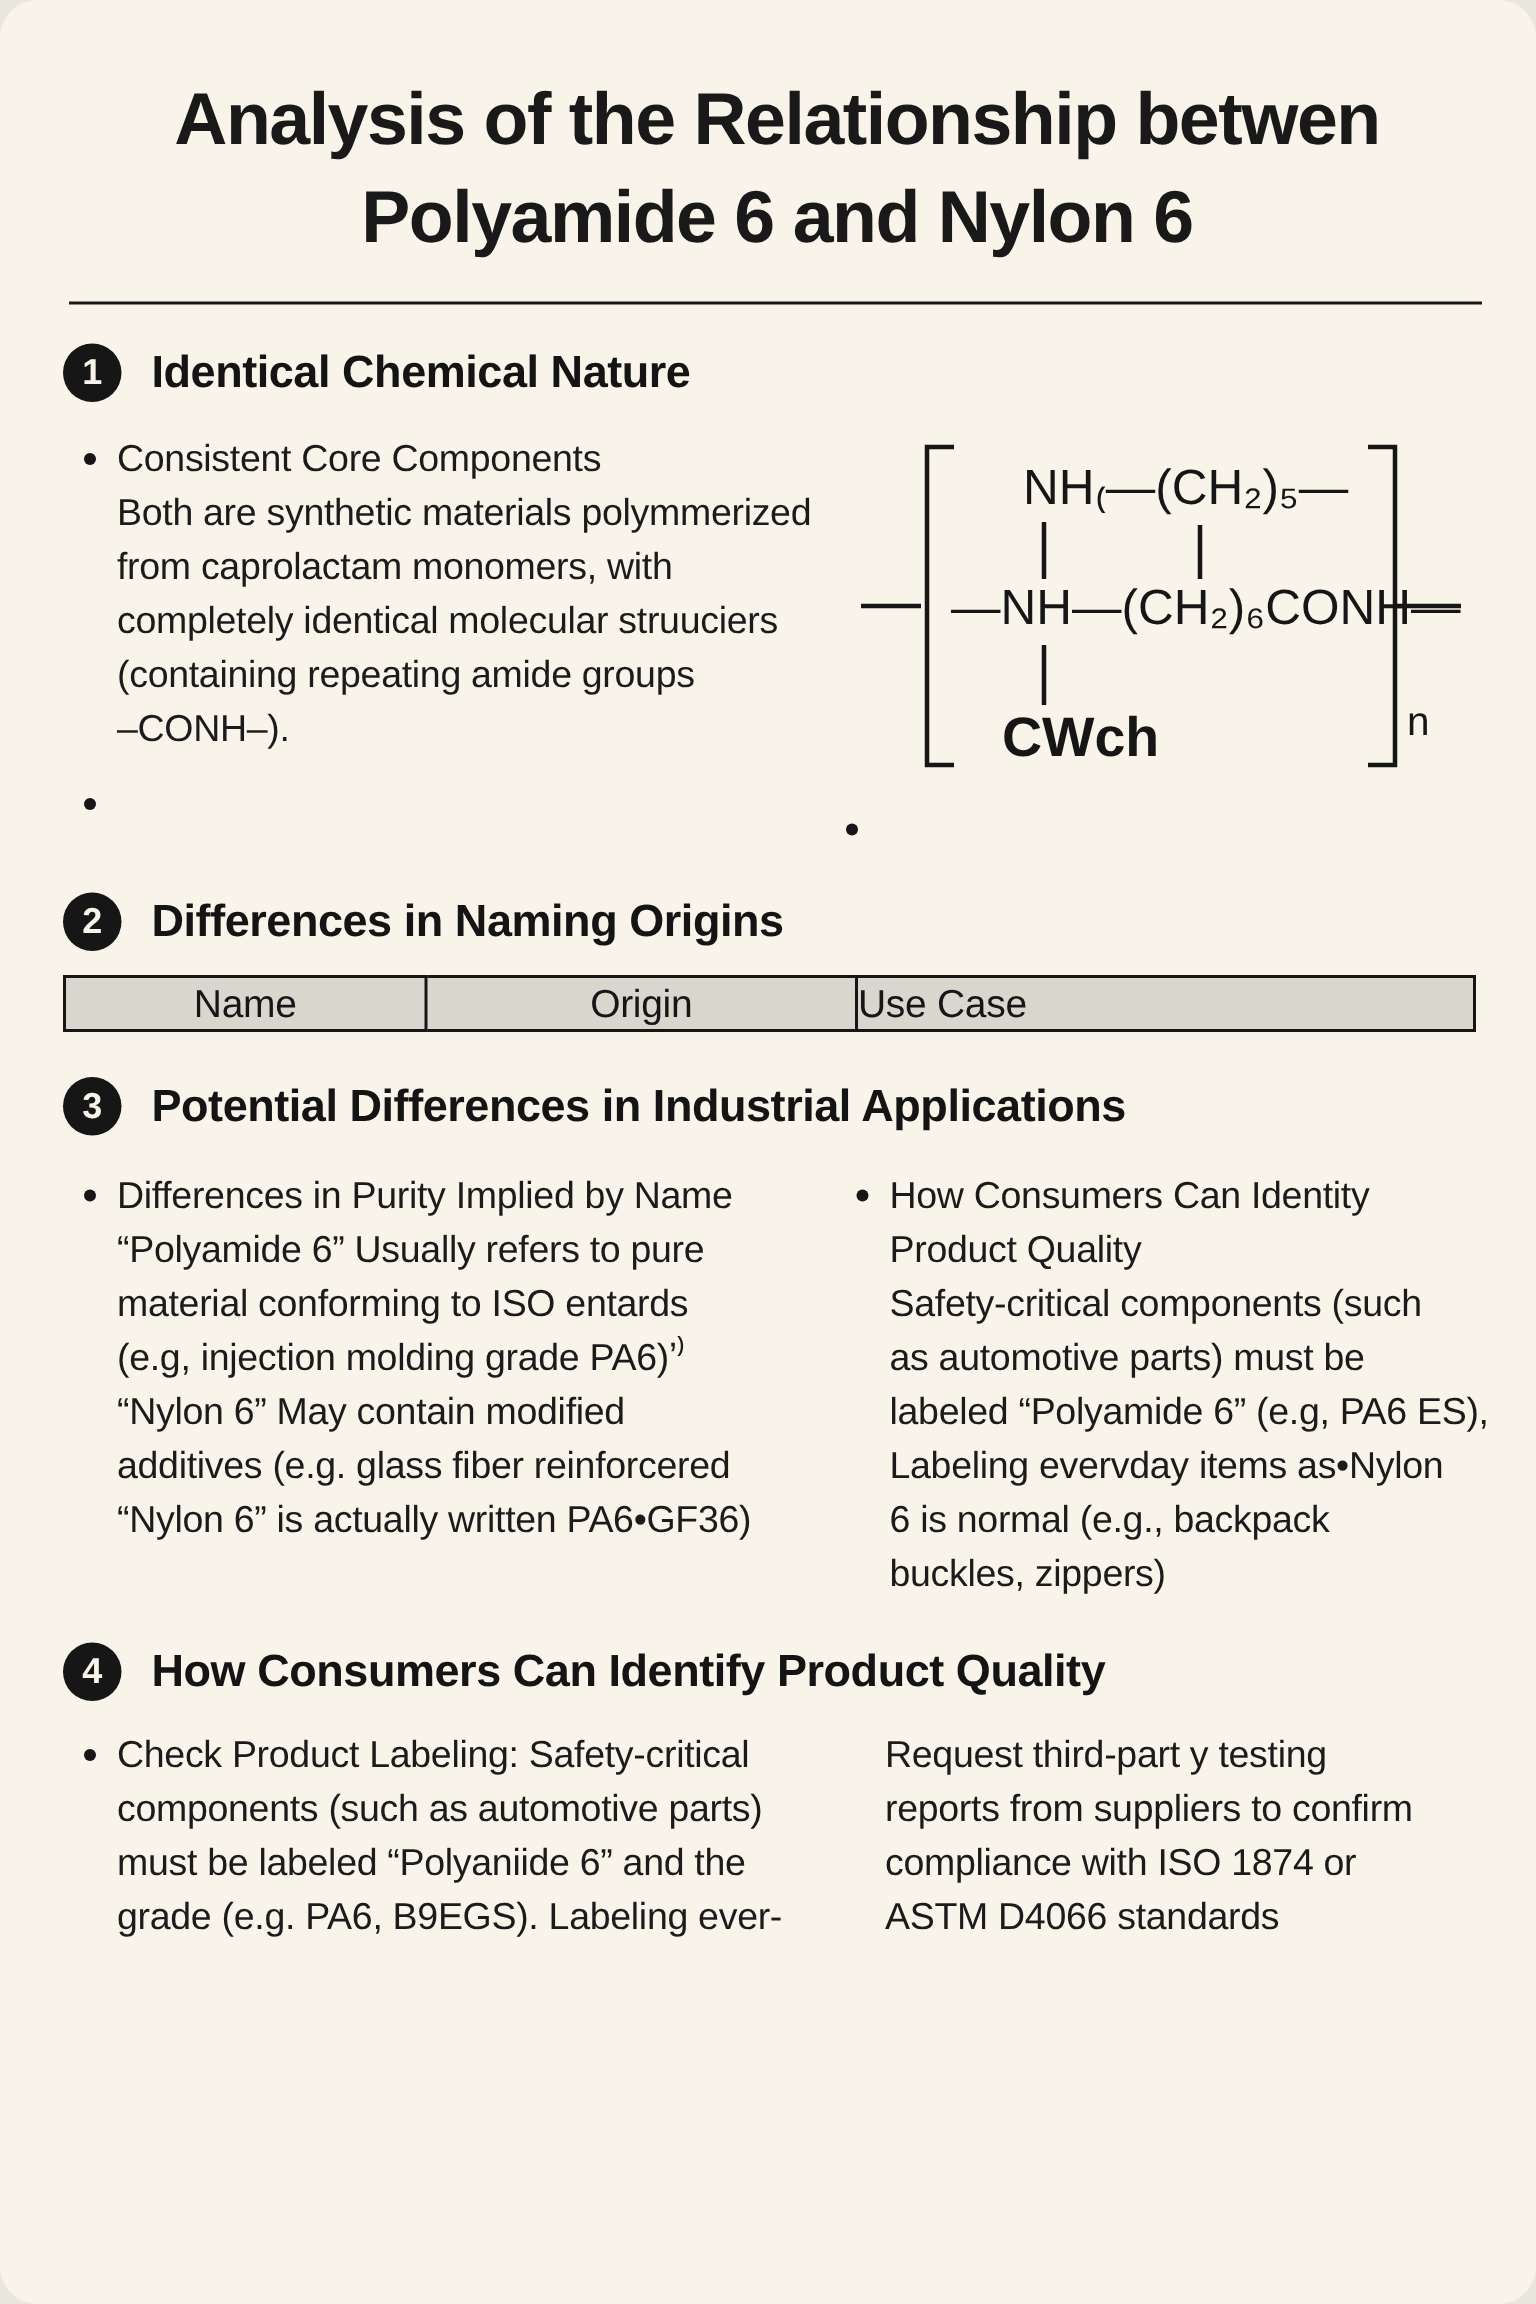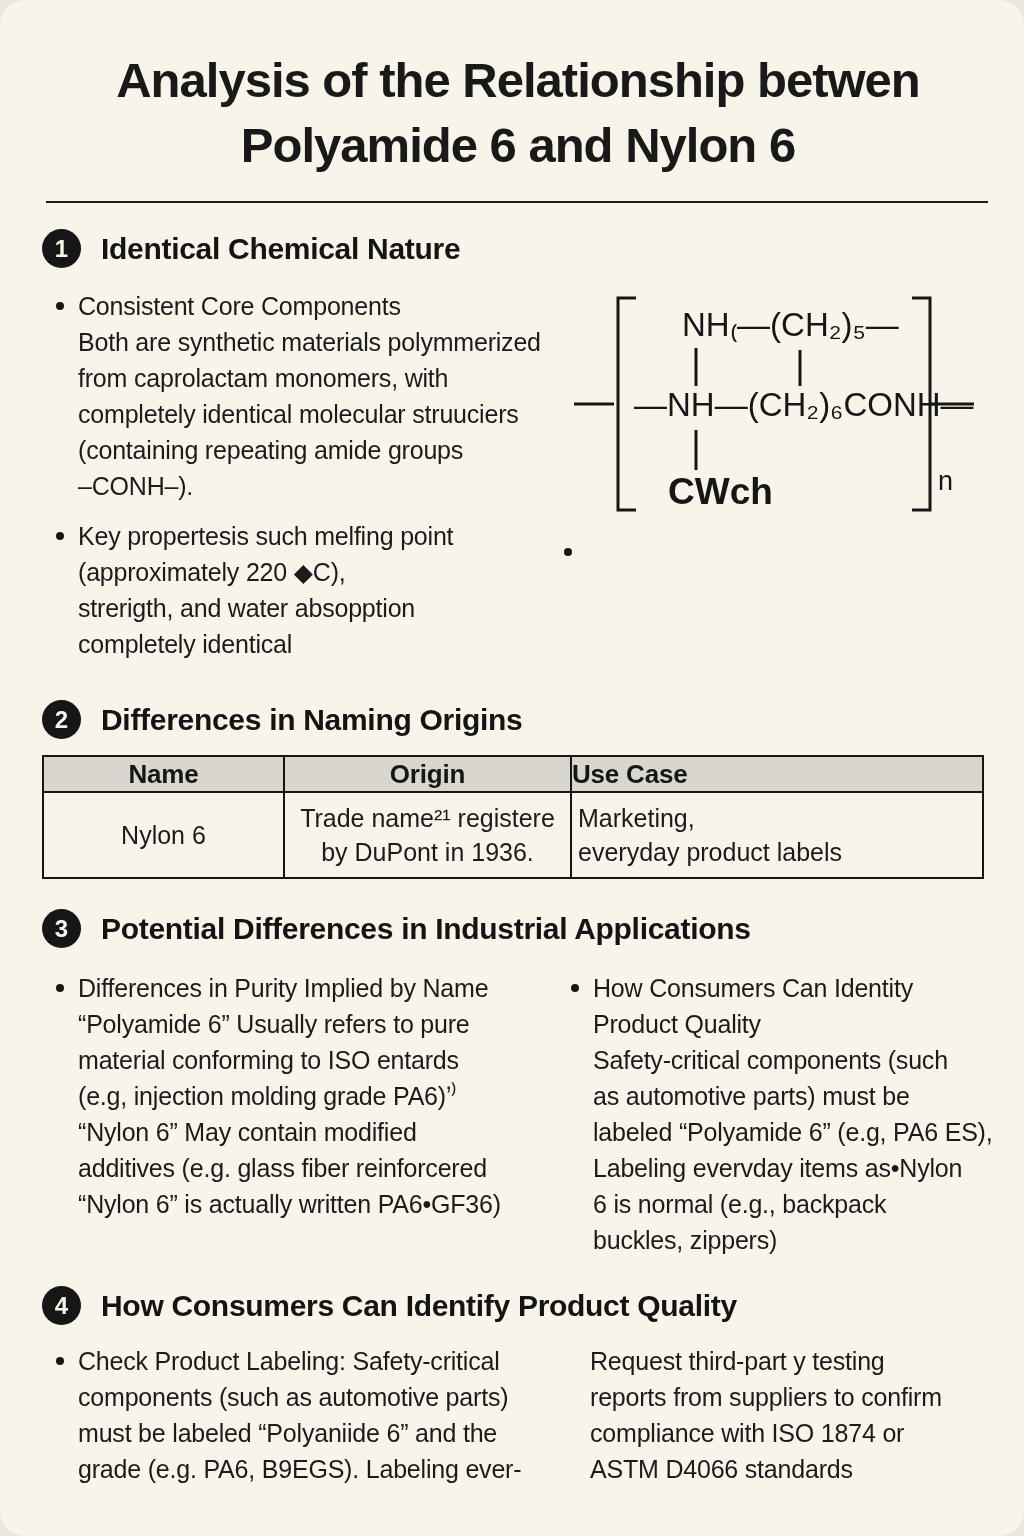--- a/index.html
+++ b/index.html
@@ -69,21 +69,21 @@
     border-collapse:collapse;
     margin-top:16px;
     table-layout:fixed;
   }
   .ntable th, .ntable td {
     border:2px solid #161616;
     white-space:pre-line;
   }
   .ntable th {
     background:#d9d6ce;
-    font-size:26px; font-weight:bold;
+    font-size:26px; font-weight:normal;
     height:36px; text-align:center;
     letter-spacing:-0.2px;
   }
   .ntable td {
     font-size:25px; line-height:34px; color:#1b1b1b;
     text-align:center; vertical-align:middle;
     padding:8px 6px;
   }
   .ntable .c-name { width:241px; }
   .ntable .c-origin { width:287px; }
@@ -123,24 +123,20 @@
         <span class="dot"></span>
         <p class="btext">Consistent Core Components
 Both are synthetic materials polymmerized
 from caprolactam monomers, with
 completely identical molecular struuciers
 (containing repeating amide groups
 –CONH–).</p>
       </div>
       <div class="bullet">
         <span class="dot"></span>
-        <p class="btext">Key propertesis such melfing point
-(approximately 220 ◆C),
-strerigth, and water absopption
-completely identical</p>
       </div>
     </div>
 
     <div class="col-r">
       <div class="formula">
         <svg width="410" height="238" viewBox="0 0 410 238">
 
           <line x1="2" y1="120" x2="42" y2="120" stroke="#161616" stroke-width="3"></line>
           <line x1="358" y1="120" x2="402" y2="120" stroke="#161616" stroke-width="3"></line>
 
@@ -170,27 +166,20 @@
 
   <table class="ntable">
     <thead>
       <tr>
         <th class="c-name">Name</th>
         <th class="c-origin">Origin</th>
         <th class="c-use">Use Case</th>
       </tr>
     </thead>
     <tbody>
-      <tr class="r2">
-        <td class="c-name">Nylon 6</td>
-        <td class="c-origin">Trade name²¹ registere
-by DuPont in 1936.</td>
-        <td class="c-use">Marketing,
-everyday product labels</td>
-      </tr>
     </tbody>
   </table>
 
   <div class="sec-header s3-header">
     <span class="badge">3</span>
     <h2>Potential Differences in Industrial Applications</h2>
   </div>
 
   <div class="cols s3-cols">
     <div class="col-l">

